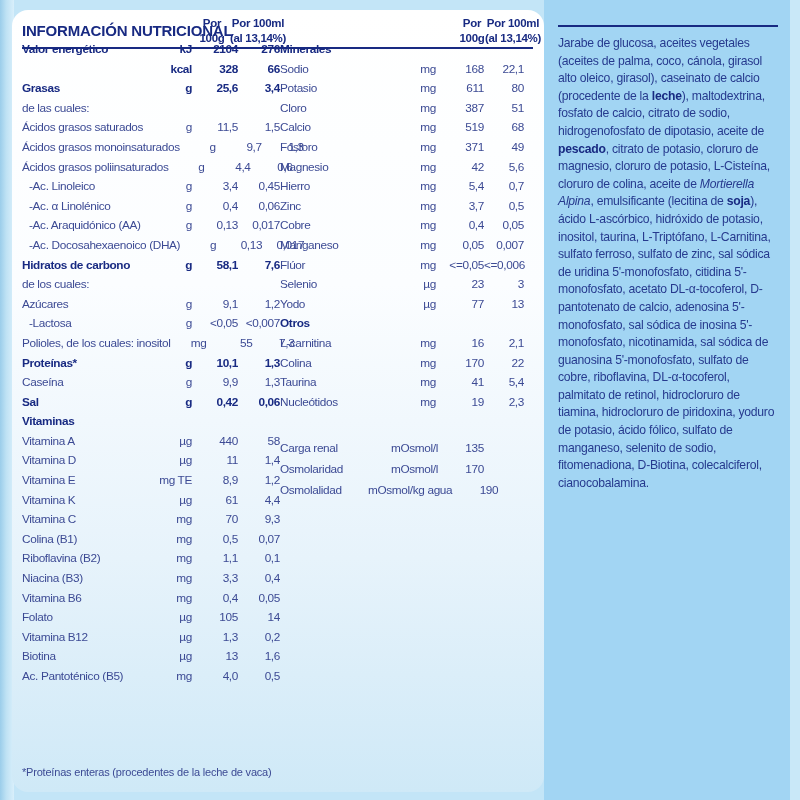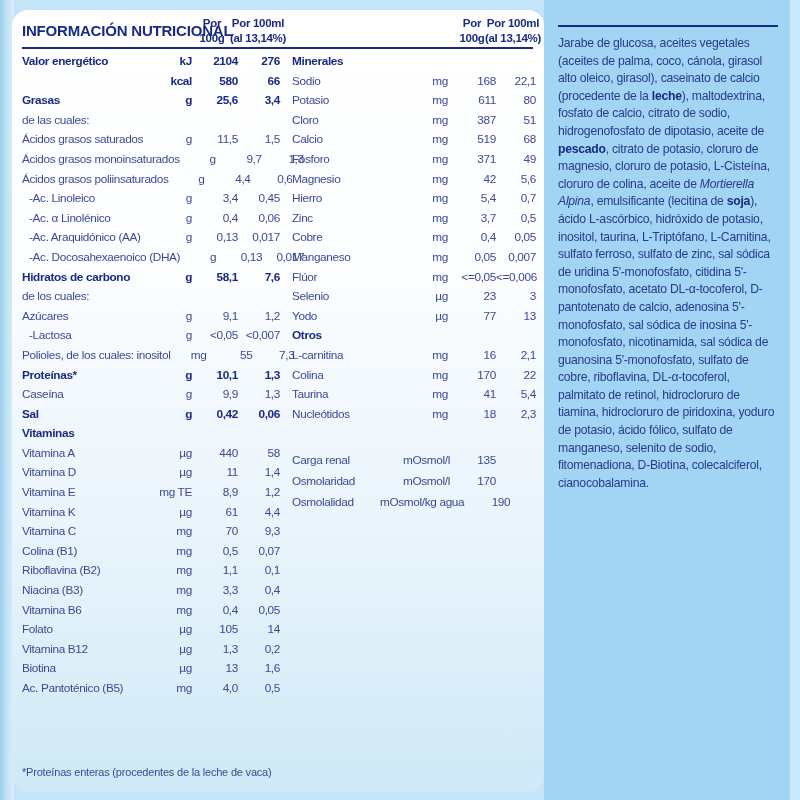--- a/index.html
+++ b/index.html
@@ -40,22 +40,22 @@
   }
   .ch-g1a{left:178px;width:44px;}
   .ch-g1b{left:213px;width:66px;}
   .ch-g2a{left:438px;width:44px;}
   .ch-g2b{left:468px;width:66px;}
   .rule{
     position:absolute;left:10px;top:37px;width:511px;height:2px;
     background:var(--navy);
   }
   .tables{
-    position:absolute;left:10px;top:42px;width:514px;
-    display:flex;gap:12px;
+    position:absolute;left:10px;top:30px;width:514px;
+    display:flex;gap:0;
   }
   .tbl{font-size:11.8px;letter-spacing:-0.35px;color:var(--text);}
   .tbl-left{width:258px;}
   .tbl-mid{width:244px;}
   .row{
     display:grid;height:19.6px;line-height:19.6px;align-items:center;
     white-space:nowrap;
   }
   .tbl-left .row{grid-template-columns:1fr 36px 46px 42px;}
   .tbl-mid  .row{grid-template-columns:1fr 32px 48px 40px;}
@@ -127,21 +127,21 @@
       <div class="tbl tbl-left" id="left-table">
           <div class="row b">
             <span class="cl">Valor energético</span>
             <span class="cu">kJ</span>
             <span class="c1">2104</span>
             <span class="c2">276</span>
           </div>
           <div class="row b">
             <span class="cl"></span>
             <span class="cu">kcal</span>
-            <span class="c1">580</span>
+            <span class="c1">328</span>
             <span class="c2">66</span>
           </div>
           <div class="row b">
             <span class="cl">Grasas</span>
             <span class="cu">g</span>
             <span class="c1">25,6</span>
             <span class="c2">3,4</span>
           </div>
           <div class="row">
             <span class="cl">de las cuales:</span>
@@ -430,21 +430,21 @@
             </div>
             <div class="row">
               <span class="cl">Taurina</span>
               <span class="cu">mg</span>
               <span class="c1">41</span>
               <span class="c2">5,4</span>
             </div>
             <div class="row">
               <span class="cl">Nucleótidos</span>
               <span class="cu">mg</span>
-              <span class="c1">18</span>
+              <span class="c1">19</span>
               <span class="c2">2,3</span>
             </div>
           </div>
         <div class="spacer"></div>
         <div id="extra-table">
             <div class="xrow">
               <span class="xl">Carga renal</span>
               <span class="xu">mOsmol/l</span>
               <span class="xv">135</span>
             </div>

